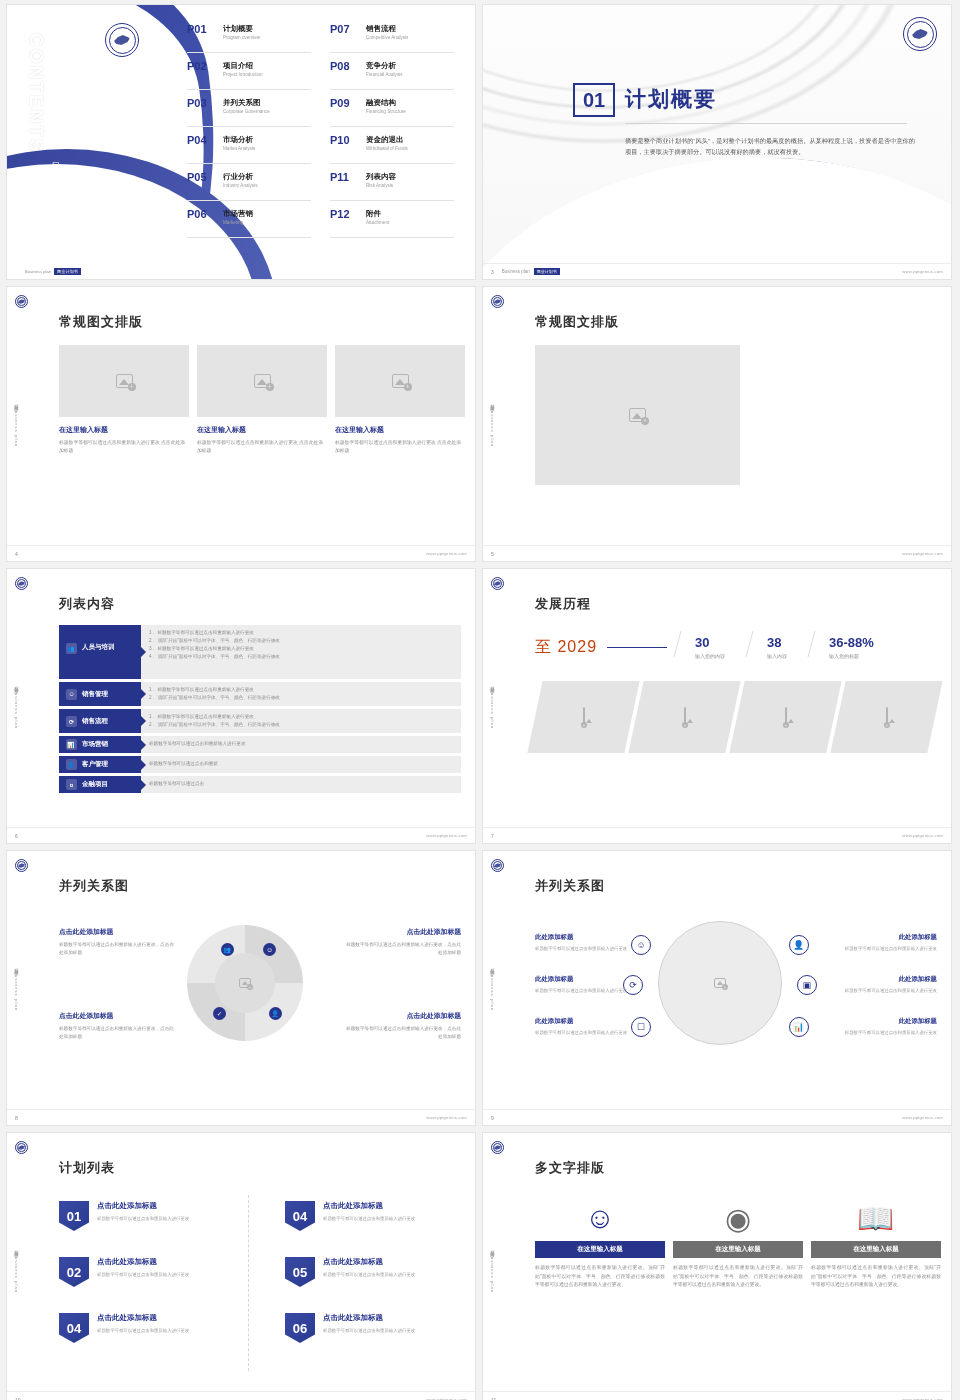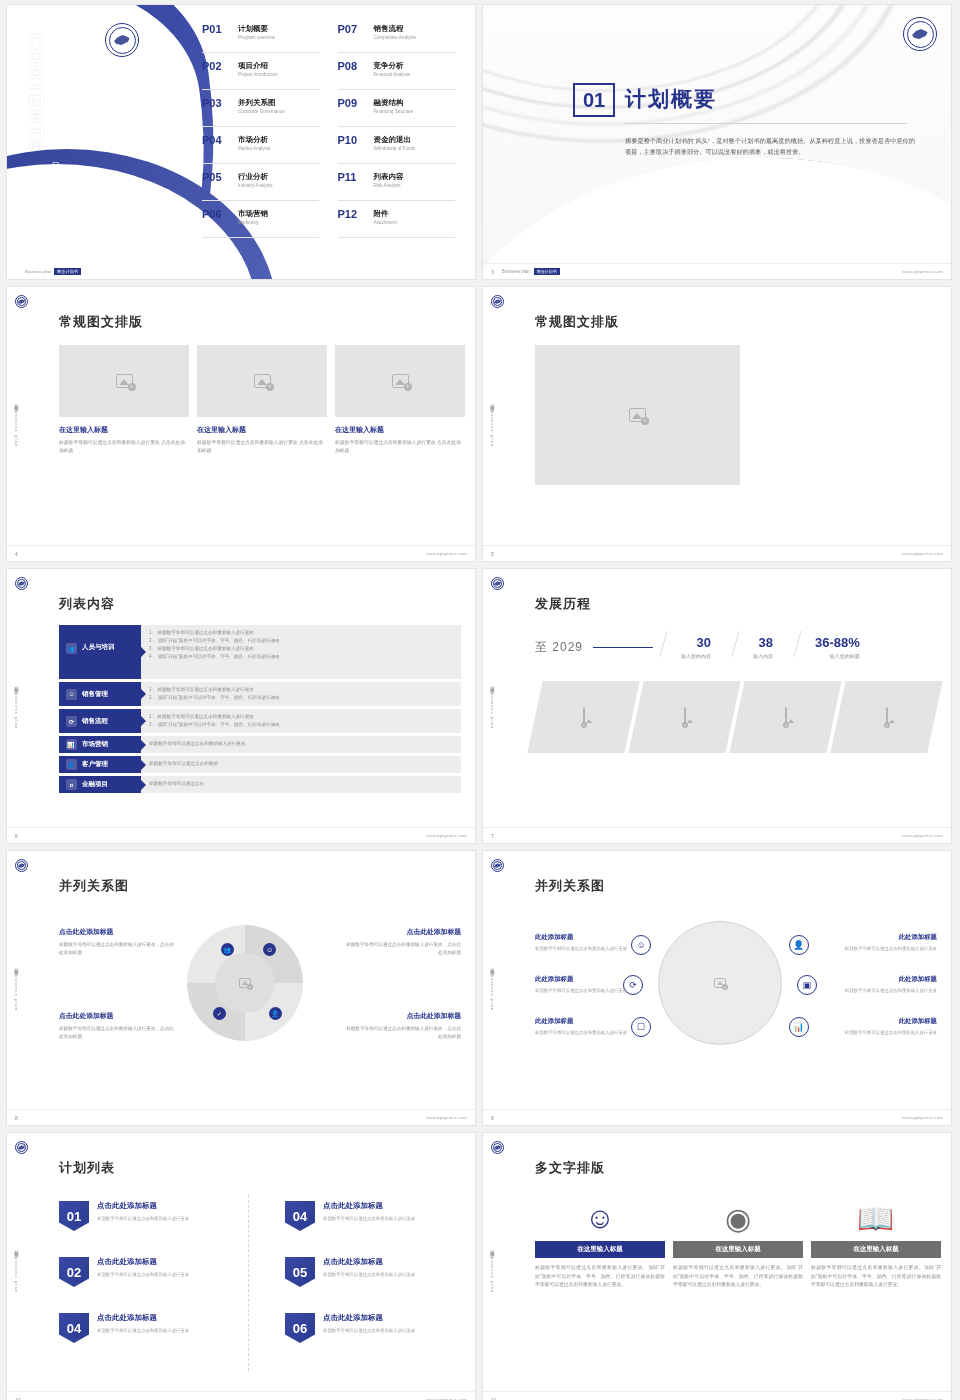--- a/index.html
+++ b/index.html
@@ -103,21 +103,21 @@
   }
   .s1 .contents-sub {
     position: absolute; left: 42px; top: 150px;
     writing-mode: vertical-rl;
     color: #fff; font-size: 9px; letter-spacing: 2px;
   }
   .s1 .s1logo { position: absolute; left: 98px; top: 18px; }
   .toc {
     position: absolute; left: 180px; top: 18px; right: 14px;
     display: grid; grid-template-columns: 1fr 1fr;
-    column-gap: 12px; row-gap: 0px; margin-left: 15px;
+    column-gap: 12px; row-gap: 0px;
   }
   .toc-item { display: flex; align-items: flex-start; gap: 6px; height: 37px; position: relative; }
   .toc-num { color: #27348b; font-weight: bold; font-size: 11px; width: 30px; }
   .toc-txt .cn { font-size: 7.5px; color: #222; font-weight: bold; line-height: 11px;}
   .toc-txt .en { font-size: 4.6px; color: #a0a0a0; line-height: 8px; }
   .toc-item::after {
     content:""; position:absolute; left:0; bottom:7px; width: 95%;
     height: 1px; background: #e2e2e2;
   }
   .s1 .f-left { position: absolute; left: 18px; bottom: 4px; font-size: 4.2px; color: #8f8f8f; display:flex; gap:3px; align-items:center;}
@@ -227,24 +227,24 @@
     border-left:5px solid #27348b; border-top:5px solid transparent; border-bottom:5px solid transparent;
   }
   .s6 .lbl .ic { width:11px;height:11px;border-radius:2px;background:rgba(255,255,255,.2);
     display:flex;align-items:center;justify-content:center;font-size:6px; }
   .s6 .body { flex:1; background:#ededed; padding: 4px 8px; }
   .s6 .body p { font-size: 4.6px; color:#8c8c8c; line-height: 8px; }
   .s6 .big-lbl { height: 54px; align-items: flex-start; padding-top: 18px; }
 
   
   .s7 .yearrow { position:absolute; left:52px; top:66px; right:16px; display:flex; align-items:center; }
-  .s7 .year { font-size: 12px; color:#737373; letter-spacing:1px; }
+  .s7 .year { font-size: 16px; color:#c2410c; letter-spacing:1px; }
   .s7 .yline { flex: 0 0 60px; height:1px; background:#27348b; margin-left:10px; }
   .s7 .stats { display:flex; gap: 18px; margin-left: 16px; }
-  .s7 .stat { text-align:right; position:relative; padding: 0 12px; }
+  .s7 .stat { text-align:left; position:relative; padding: 0 12px; }
   .s7 .stat .n { font-size: 13px; font-weight:bold; color:#27348b; }
   .s7 .stat .c { font-size: 5px; color:#8d8d8d; margin-top:3px; }
   .s7 .stat::before { content:""; position:absolute; left:-6px; top:-4px; width:1px; height:26px; background:#dcdcdc; transform: skewX(-15deg); }
   .s7 .slants { position:absolute; left:52px; top:112px; right:16px; height:72px; display:flex; gap:4px; }
   .s7 .slant { flex:1; background:#e4e4e4; transform: skewX(-12deg); display:flex; align-items:center; justify-content:center; }
   .s7 .slant > div { transform: skewX(12deg); }
 
   
   .s8 .donut {
     position:absolute; left:180px; top:74px; width:116px; height:116px; border-radius:50%;

